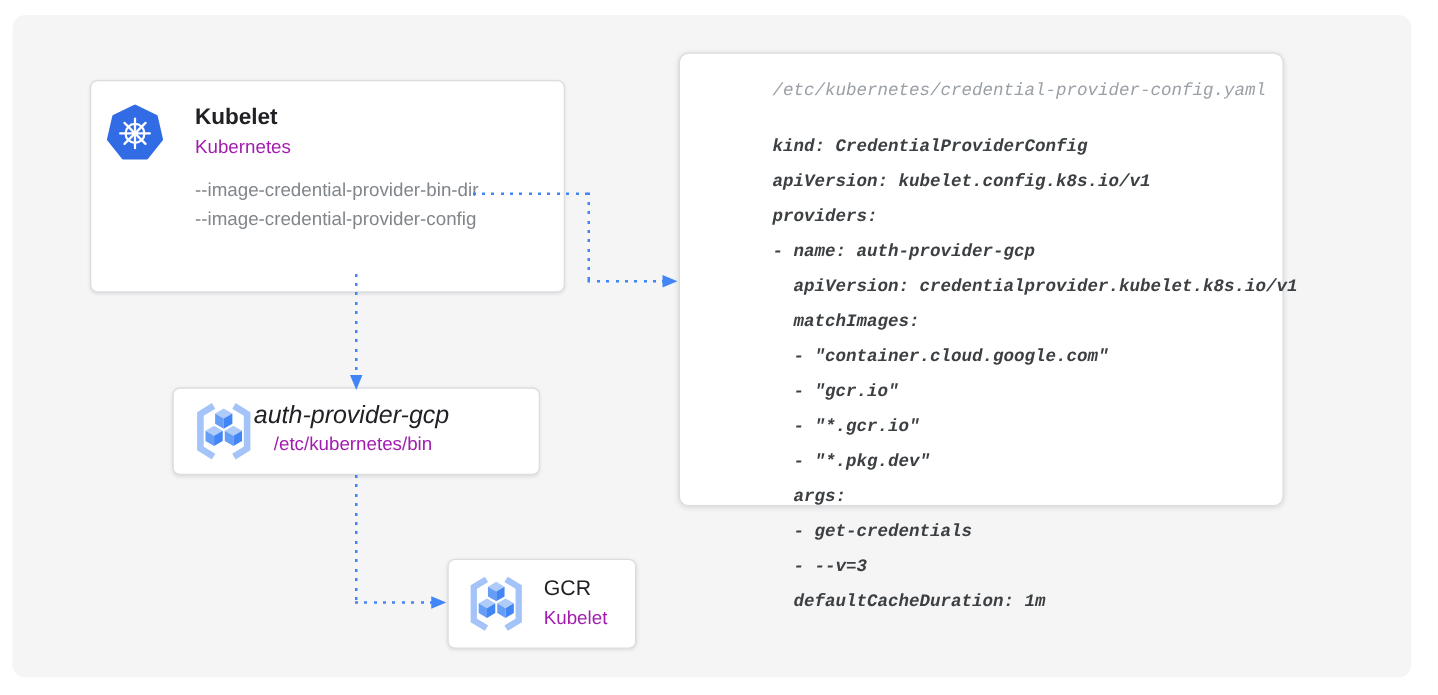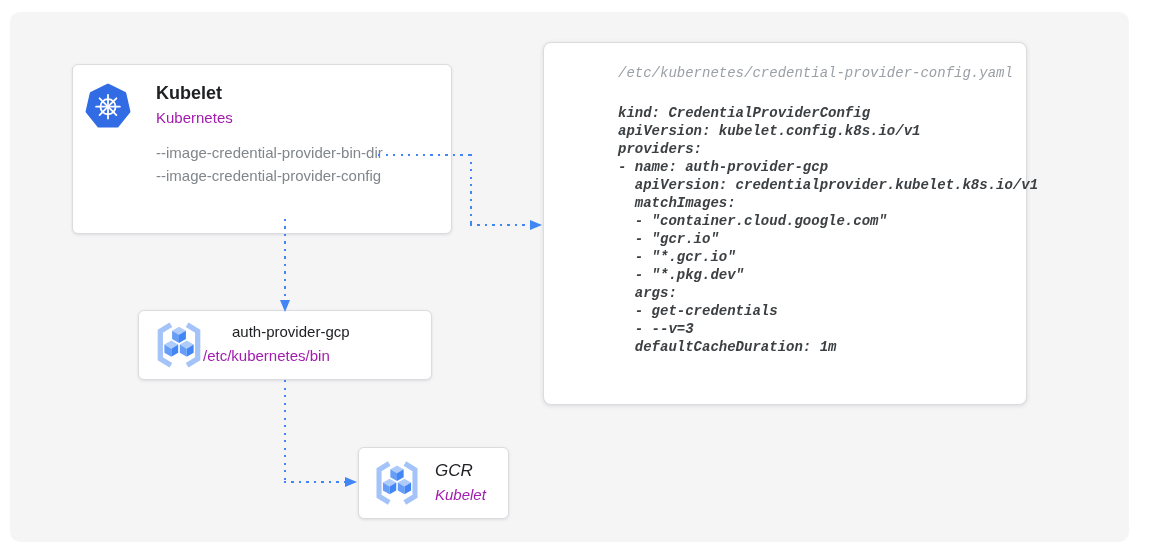--- a/index.html
+++ b/index.html
@@ -21,21 +21,21 @@
   .node {
     position: absolute;
     background: #ffffff;
     border: 1px solid #dadce0;
     border-radius: 6px;
     box-shadow: 0 1px 3px rgba(60,64,67,0.13);
     z-index: 2;
   }
   .node-kubelet { left: 72px; top: 64px; width: 378px; height: 168px; }
   .node-auth    { left: 138px; top: 310px; width: 292px; height: 68px; }
-  .node-gcr     { left: 358px; top: 447px; width: 149px; height: 70px; font-style: italic; }
+  .node-gcr     { left: 358px; top: 447px; width: 149px; height: 70px; }
 
   .icon-wrap { position: absolute; display: block; }
   .kubelet-icon-wrap { left: 12px; top: 18px; width: 46px; height: 46px; }
   .auth-icon-wrap    { left: 14px; top: 8px;  width: 52px; height: 52px; }
   .gcr-icon-wrap     { left: 13px; top: 10px; width: 50px; height: 50px; }
 
   .node-title {
     position: absolute;
     color: #202124;
     font-size: 18px;
@@ -44,22 +44,22 @@
   }
   .node-sub {
     position: absolute;
     color: #a21caf;
     font-size: 15px;
     line-height: 21px;
     white-space: nowrap;
   }
   .kubelet-title { left: 83px; top: 16px; font-weight: bold; }
   .kubelet-sub   { left: 83px; top: 42px; }
-  .auth-title    { left: 93px; top: 9px; font-size: 15px; }
-  .auth-sub      { left: 64px; top: 34px; }
+  .auth-title    { left: 64px; top: 9px; font-size: 20px; font-style: italic; }
+  .auth-sub      { left: 80px; top: 34px; }
   .gcr-title     { left: 76px; top: 11px; font-size: 17px; }
   .gcr-sub       { left: 76px; top: 36px; }
 
   .kubelet-flags {
     position: absolute;
     left: 83px; top: 76px;
     color: #80868b;
     font-size: 15px;
     line-height: 23px;
     white-space: nowrap;
@@ -84,21 +84,21 @@
     line-height: 20px;
     color: #9aa0a6;
     white-space: pre;
   }
   .code-body {
     margin: 21px 0 0 0;
     font-family: "Liberation Mono", monospace;
     font-style: italic;
     font-weight: bold;
     font-size: 14px;
-    line-height: 18px;
+    line-height: 28px;
     color: #3c4043;
     white-space: pre;
   }
 
   .dots-h, .dots-v { position: absolute; z-index: 5; }
   .dots-h {
     height: 2.4px;
     background: repeating-linear-gradient(to right, #4285f4 0, #4285f4 2.4px, transparent 2.4px, transparent 7.5px);
   }
   .dots-v {

